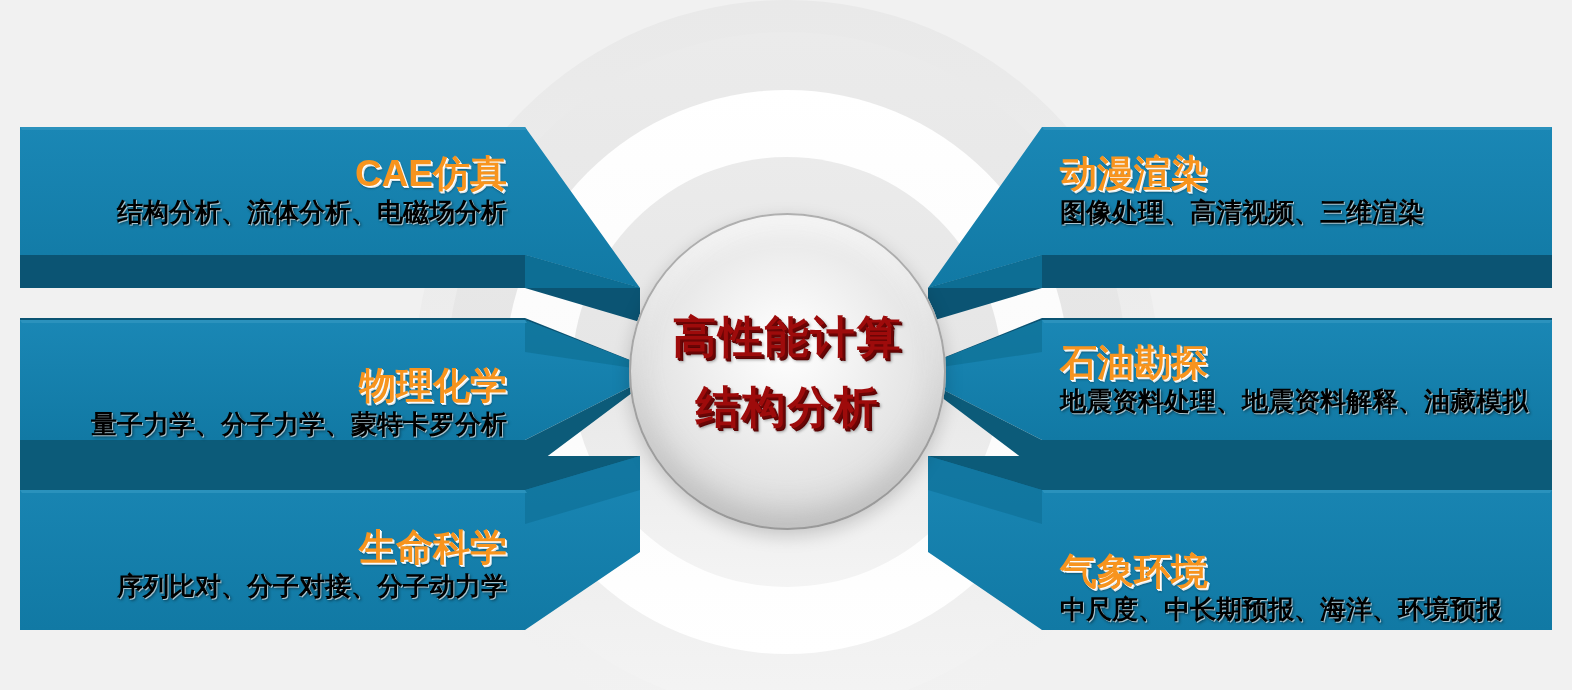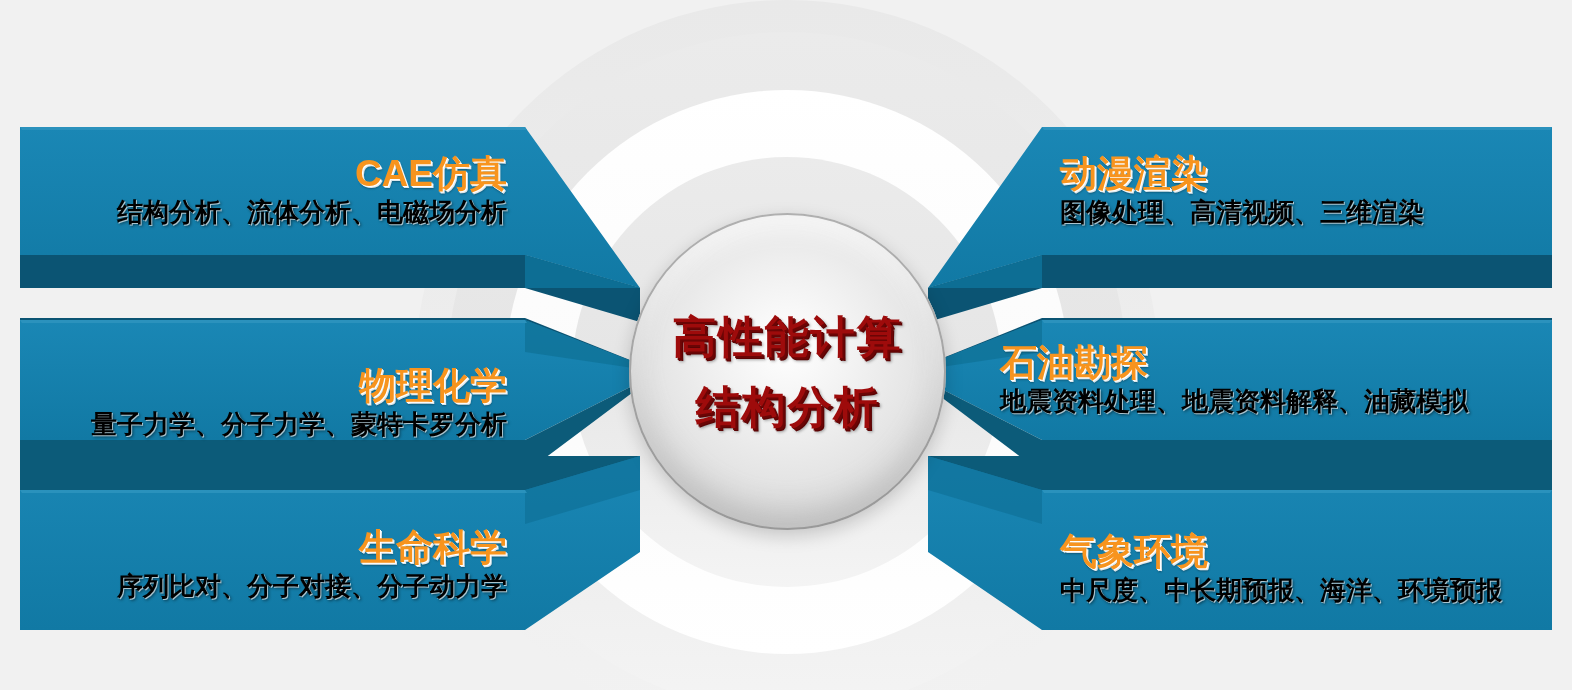--- a/index.html
+++ b/index.html
@@ -167,26 +167,26 @@
   <div class="card right" style="left:1042px;top:127px;width:510px;height:128px;">
     <div class="card-title">动漫渲染</div>
     <div class="card-desc">图像处理、高清视频、三维渲染</div>
   </div>
 
   <div class="card left" style="left:20px;top:500px;width:505px;height:130px;">
     <div class="card-title">生命科学</div>
     <div class="card-desc">序列比对、分子对接、分子动力学</div>
   </div>
 
-  <div class="card right" style="left:982px;top:320px;width:510px;height:120px;">
+  <div class="card right" style="left:1042px;top:320px;width:510px;height:120px;">
     <div class="card-title">石油勘探</div>
     <div class="card-desc">地震资料处理、地震资料解释、油藏模拟</div>
   </div>
 
-  <div class="card right" style="left:1042px;top:504px;width:510px;height:130px;">
+  <div class="card right" style="left:1042px;top:524px;width:510px;height:130px;font-family:Liberation Serif, serif;">
     <div class="card-title">气象环境</div>
     <div class="card-desc">中尺度、中长期预报、海洋、环境预报</div>
   </div>
 
   <div id="center-circle">
     <div class="center-line">高性能计算</div>
     <div class="center-line">结构分析</div>
   </div>
 
 </div>

